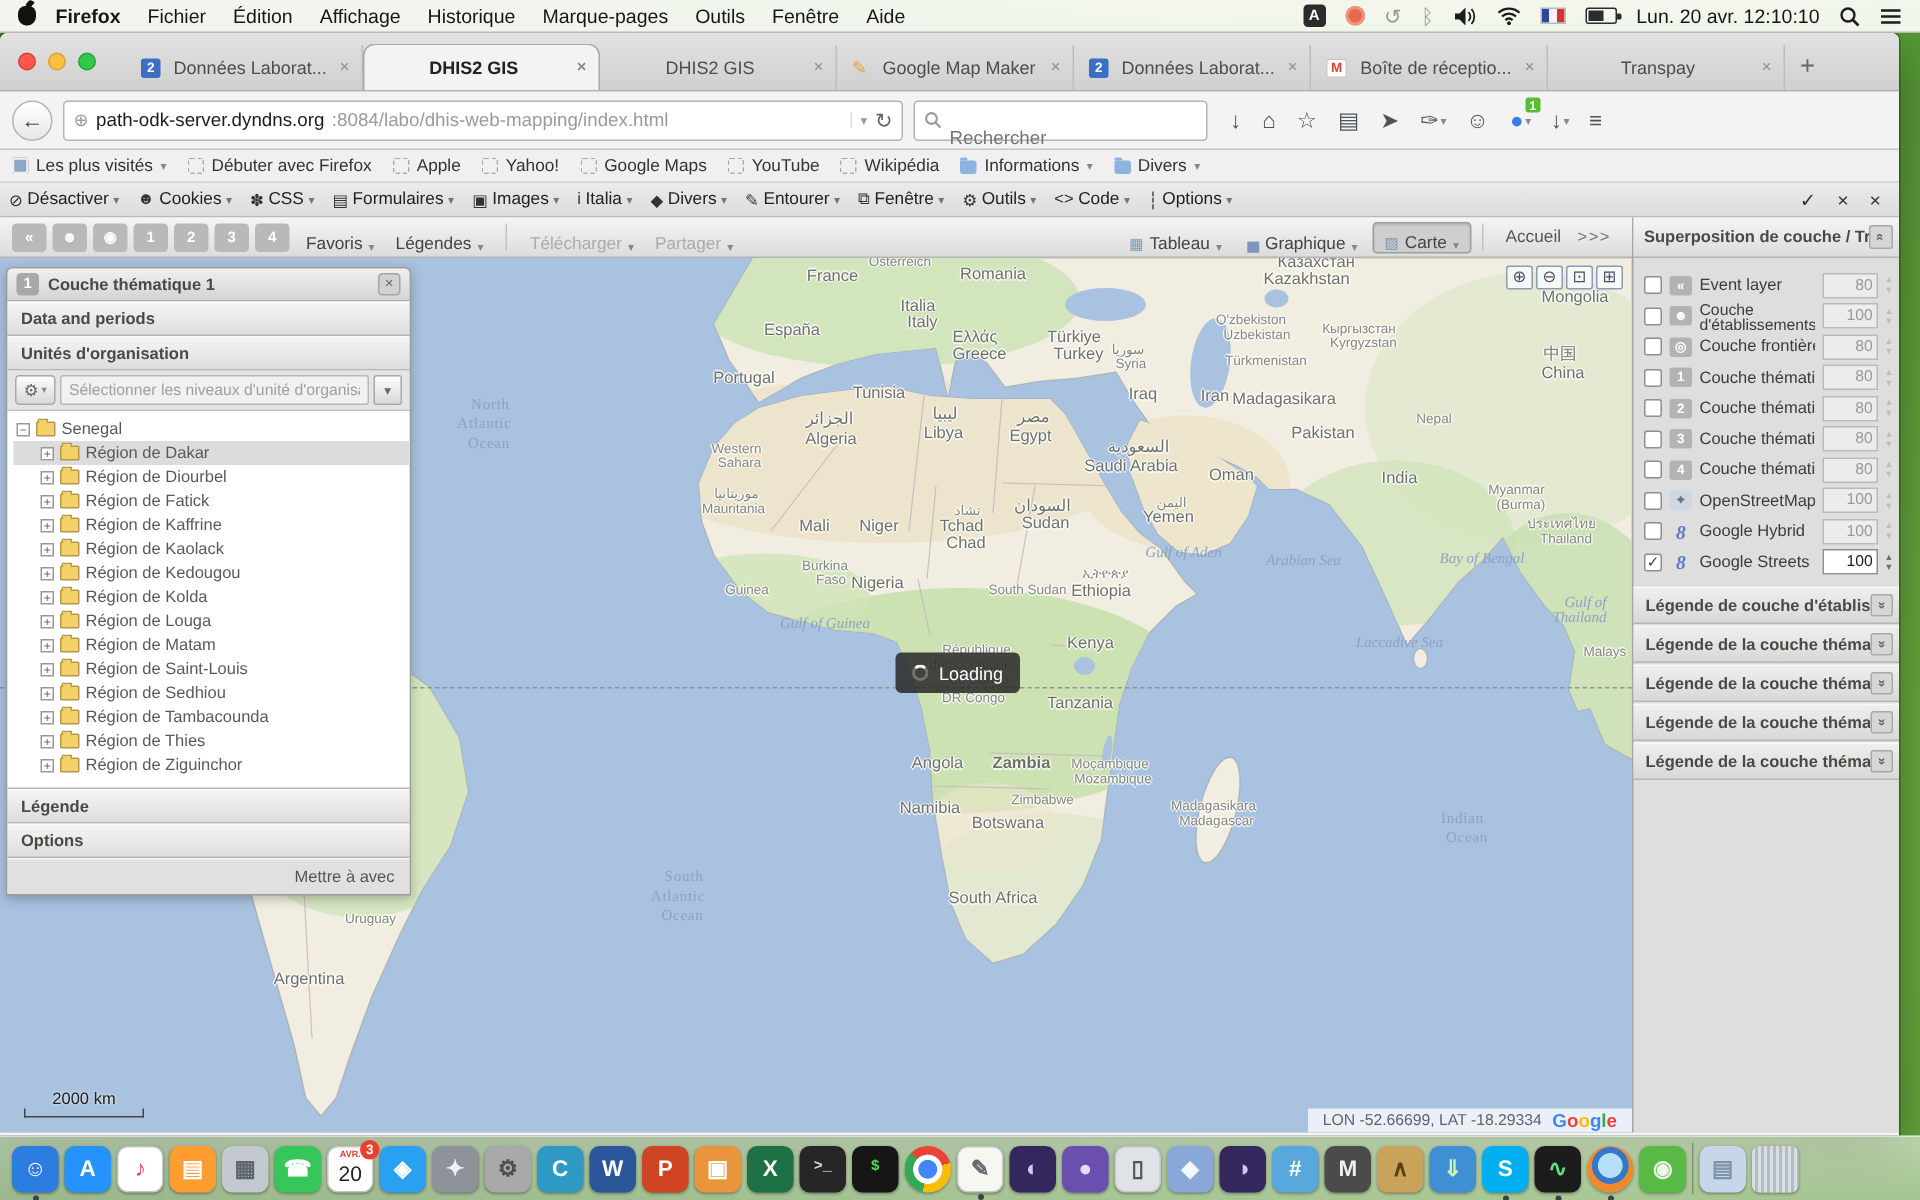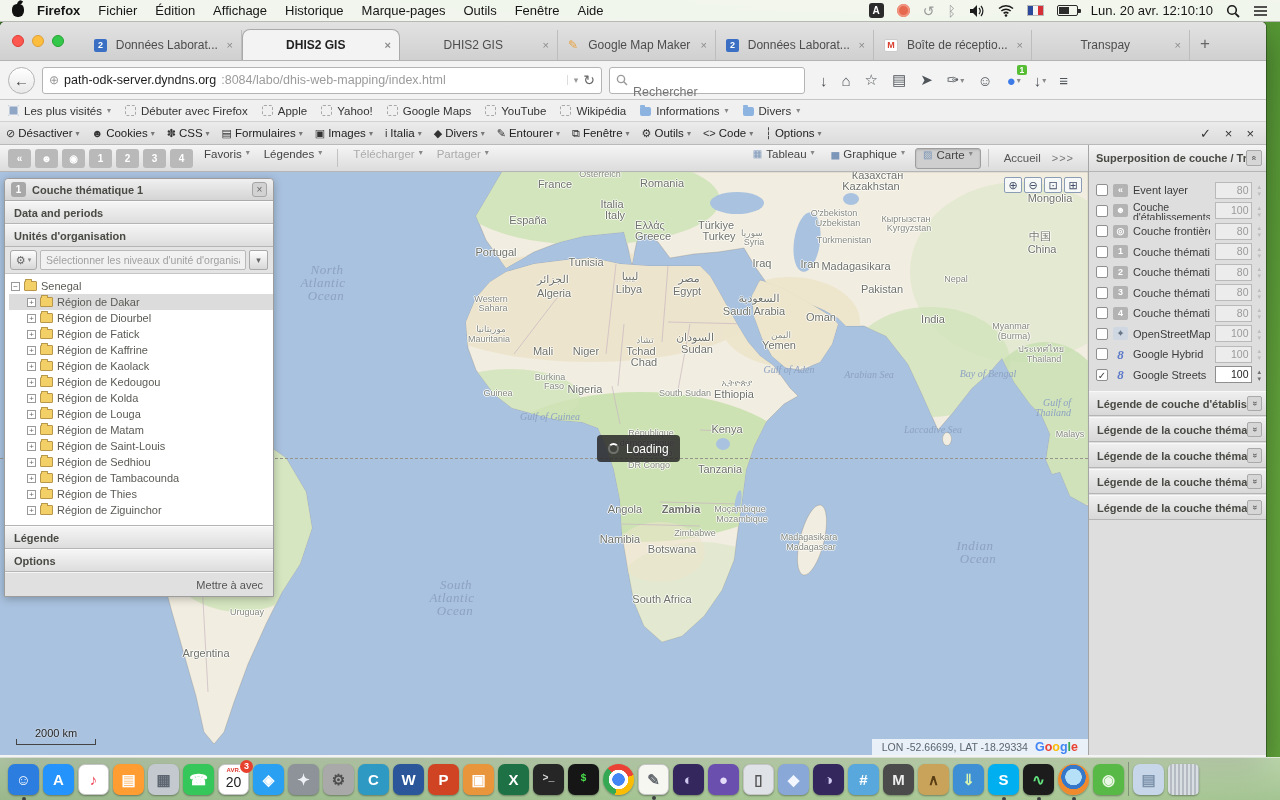--- a/index.html
+++ b/index.html
@@ -67,38 +67,38 @@
   
   .devbar{height:23px;background:linear-gradient(#ebebeb,#dcdcdc);border-bottom:1px solid #b9b9b9;display:flex;align-items:center;padding:0 6px;gap:12px;font-size:11.5px;color:#222;}
   .ditem{display:flex;align-items:center;gap:3px;white-space:nowrap;}
   .dglyphv{font-size:11px;color:#333;}
   .dcaret{font-size:8px;color:#777;}
   .devright{margin-left:auto;display:flex;gap:14px;font-size:13px;color:#333;padding-right:6px;}
   
   .content{position:relative;height:610px;background:#dedede;}
   .gis-toolbar{position:absolute;left:0;top:0;width:1088px;height:27px;background:linear-gradient(#f5f5f5,#dcdcdc);border-bottom:1px solid #b5b5b5;display:flex;align-items:center;padding:0 8px;gap:4px;}
   .gbtn{width:23px;height:19px;background:#b9b9b9;border-radius:3px;color:#fff;font-size:10px;font-weight:bold;text-align:center;line-height:19px;}
-  .tbtn{display:flex;align-items:flex-start;gap:4px;font-size:11.5px;color:#444;padding:0 7px;height:21px;border-radius:3px;}
+  .tbtn{display:flex;align-items:flex-end;gap:4px;font-size:11.5px;color:#444;padding:0 7px;height:21px;border-radius:3px;}
   .tbtn .tcaret{font-size:8px;color:#888;}
   .tbtn.disabled{color:#ababab;}
   .tbtn .bic{color:#7b96b8;font-size:10px;}
   .tbtn.pressed{background:#cfcfcf;border:1px solid #9e9e9e;box-shadow:inset 0 1px 2px rgba(0,0,0,.15);}
   .tsep{width:1px;height:18px;background:#c2c2c2;margin:0 4px;}
   .gis-right{margin-left:auto;display:flex;align-items:center;gap:3px;}
   .homelink{font-size:11.5px;color:#555;padding:0 8px;}
   .morelink{font-size:11px;color:#777;letter-spacing:1px;padding-right:6px;}
   
   .map-area{position:absolute;left:0;top:27px;width:1088px;height:583px;background:#a9c2df;overflow:hidden;}
   .map-area svg{position:absolute;left:0;top:0;}
   .equator{position:absolute;left:0;right:0;top:286px;border-top:1px dashed #97948c;}
   .mlabels{position:absolute;inset:0;}
   .ml{position:absolute;transform:translate(-50%,-50%);white-space:nowrap;text-shadow:1px 0 0 rgba(255,255,255,.8),-1px 0 0 rgba(255,255,255,.8),0 1px 0 rgba(255,255,255,.8),0 -1px 0 rgba(255,255,255,.8);}
   .ml.co{font-size:11px;color:#6e7169;}
   .ml.cs{font-size:9px;color:#85887e;}
-  .ml.oc{font-family:"Liberation Serif",serif;font-style:italic;font-size:13px;color:#8da2c2;text-shadow:none;letter-spacing:.5px;}
+  .ml.oc{font-family:"Liberation Serif",serif;font-size:10px;color:#8da2c2;text-shadow:none;letter-spacing:.5px;}
   .ml.os{font-family:"Liberation Serif",serif;font-style:italic;font-size:10px;color:#8da2c2;text-shadow:none;}
   .mapctrl{position:absolute;left:1004px;top:5px;display:flex;gap:2px;}
   .mcbtn{width:18px;height:16px;background:rgba(248,250,252,.85);border:1px solid #8b9cb5;border-radius:2px;color:#44506b;font-size:11px;text-align:center;line-height:14px;}
   .loading{position:absolute;left:597px;top:263px;height:27px;background:rgba(40,40,40,.85);border-radius:4px;color:#fff;font-size:12px;display:flex;align-items:center;gap:7px;padding:0 11px;}
   .spinner{width:11px;height:11px;border:2px solid rgba(255,255,255,.25);border-top-color:#fff;border-radius:50%;animation:spin 1s linear infinite;}
   @keyframes spin{to{transform:rotate(360deg);}}
   .scalebar{position:absolute;left:16px;bottom:10px;width:80px;text-align:center;}
   .scalebar .stext{font-size:11px;color:#222;text-shadow:0 0 2px #fff;}
   .scalebar .sbracket{height:6px;border-left:1.5px solid #444;border-right:1.5px solid #444;border-bottom:1.5px solid #444;}
   .attrib{position:absolute;right:0;bottom:0;height:16px;background:rgba(255,255,255,.75);display:flex;align-items:center;gap:7px;padding:0 10px;}

